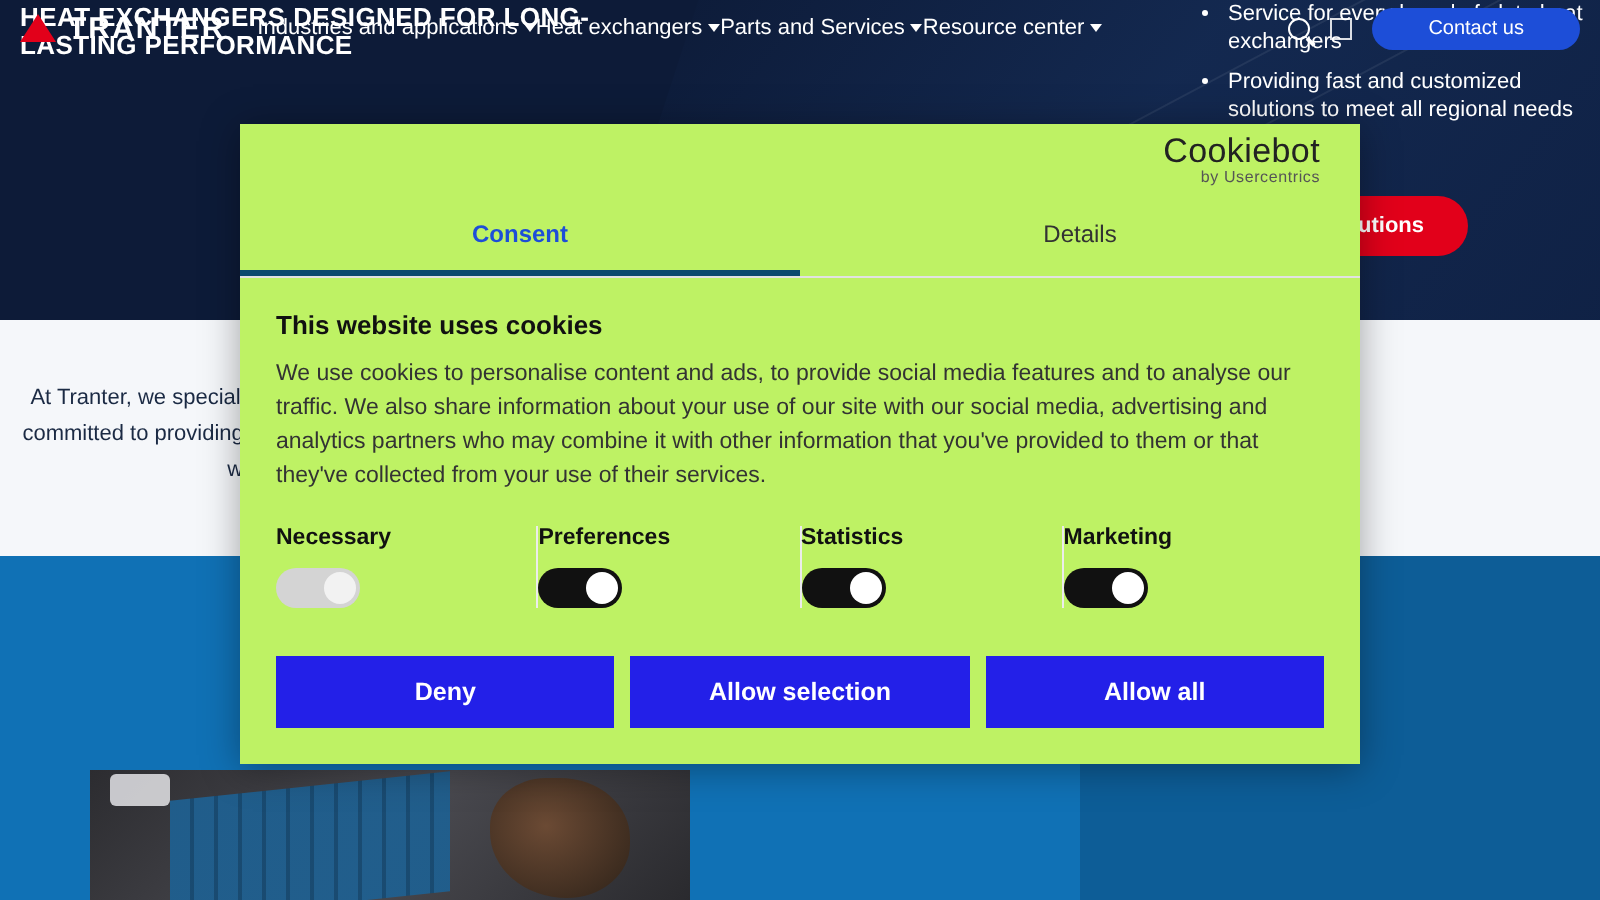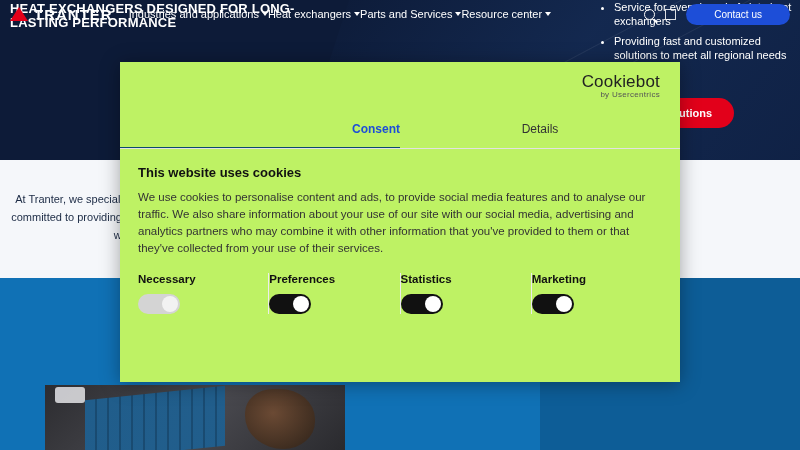--- a/index.html
+++ b/index.html
@@ -178,22 +178,21 @@
   }
   .cb-tabs {
     display: flex; border-bottom: 1px solid #e2e2e2;
   }
   .cb-tab {
     flex: 1; text-align: center; font-size: 12px; color: #333;
     padding: 12px 0 11px; cursor: pointer;
   }
   .cb-tab.active {
     color: #1d4ed8; font-weight: 700;
-    border-bottom: 1px solid #0c4a6e;
-    text-align: right;
+    border-bottom: 3px solid #0c4a6e;
   }
   .cb-body { padding: 16px 18px 6px; }
   .cb-heading {
     font-size: 13px; font-weight: 700; color: #111; margin-bottom: 9px;
   }
   .cb-para {
     font-size: 11.5px; line-height: 17px; color: #333;
   }
   .cb-toggles {
     display: flex; margin-top: 16px;
@@ -329,15 +328,20 @@
         </div>
         <div class="cb-tcell">
           <div class="cb-tlabel">Marketing</div>
           <div class="switch on">
               <span class="knob"></span>
             </div>
         </div>
       </div>
     </div>
 
+    <div class="cb-actions">
+      <button class="cb-btn">Deny</button>
+      <button class="cb-btn">Allow selection</button>
+      <button class="cb-btn">Allow all</button>
+    </div>
   </div>
 
 </div>
 
 </body></html>

